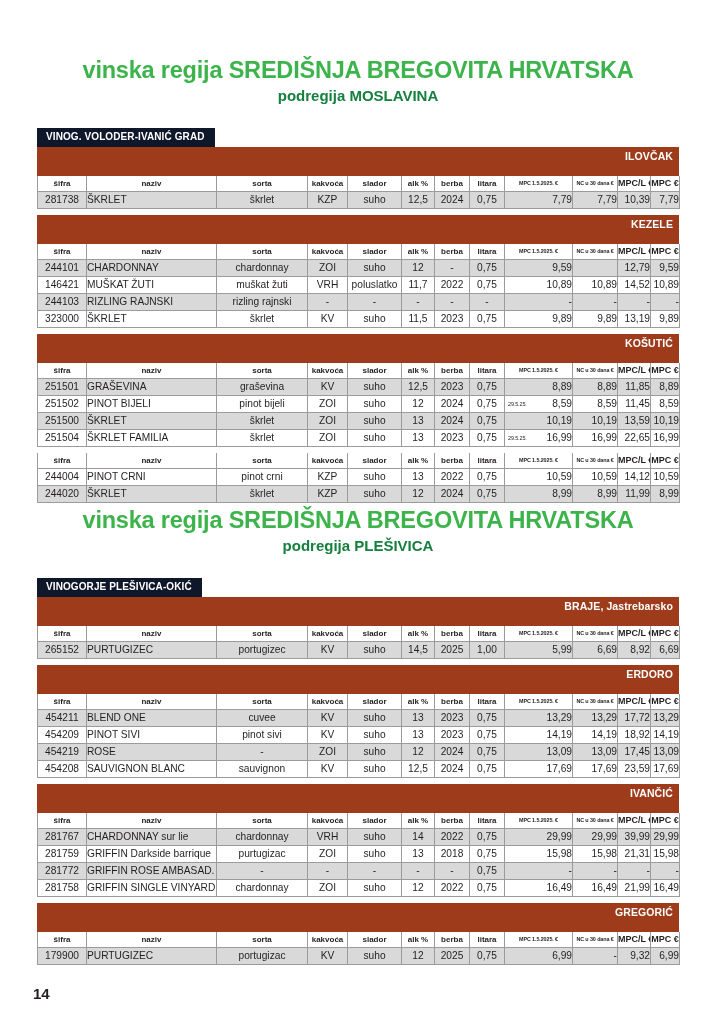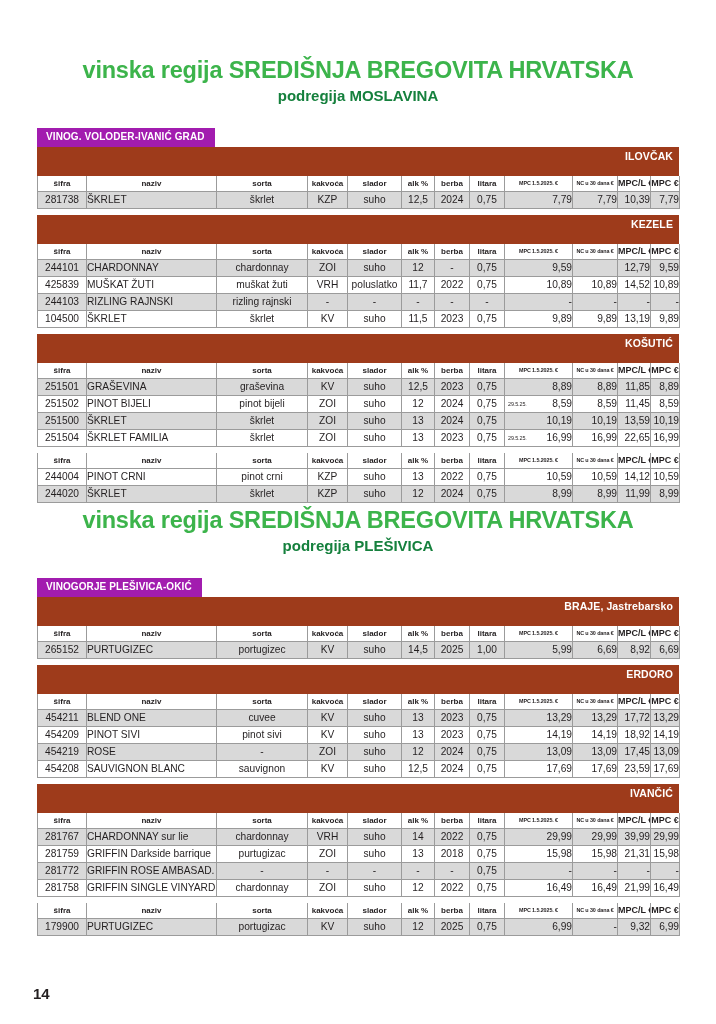--- a/index.html
+++ b/index.html
@@ -32,21 +32,21 @@
     font-weight: bold;
     font-size: 15px;
     line-height: 1.15;
     margin-top: 3px;
     white-space: nowrap;
   }
 
   
   .vinogorje-tab {
     display: inline-block;
-    background: #a21caf;
+    background: #0f172a;
     color: #ffffff;
     font-weight: bold;
     font-size: 10px;
     letter-spacing: 0.1px;
     padding: 4px 10px 4px 9px;
     line-height: 1.05;
   }
 
   
   .producer-bar {
@@ -250,21 +250,21 @@
               <td class="c-mid">suho</td>
               <td class="c-mid">12</td>
               <td class="c-mid">-</td>
               <td class="c-mid">0,75</td>
               <td class="c-num">9,59</td>
               <td class="c-num"></td>
               <td class="c-num">12,79</td>
               <td class="c-num">9,59</td>
             </tr>
             <tr>
-              <td class="c-sifra">425839</td>
+              <td class="c-sifra">146421</td>
               <td class="c-naziv">MUŠKAT ŽUTI</td>
               <td class="c-sorta">muškat žuti</td>
               <td class="c-mid">VRH</td>
               <td class="c-mid">poluslatko</td>
               <td class="c-mid">11,7</td>
               <td class="c-mid">2022</td>
               <td class="c-mid">0,75</td>
               <td class="c-num">10,89</td>
               <td class="c-num">10,89</td>
               <td class="c-num">14,52</td>
@@ -278,21 +278,21 @@
               <td class="c-mid">-</td>
               <td class="c-mid">-</td>
               <td class="c-mid">-</td>
               <td class="c-mid">-</td>
               <td class="c-num">-</td>
               <td class="c-num">-</td>
               <td class="c-num">-</td>
               <td class="c-num">-</td>
             </tr>
             <tr>
-              <td class="c-sifra">104500</td>
+              <td class="c-sifra">323000</td>
               <td class="c-naziv">ŠKRLET</td>
               <td class="c-sorta">škrlet</td>
               <td class="c-mid">KV</td>
               <td class="c-mid">suho</td>
               <td class="c-mid">11,5</td>
               <td class="c-mid">2023</td>
               <td class="c-mid">0,75</td>
               <td class="c-num">9,89</td>
               <td class="c-num">9,89</td>
               <td class="c-num">13,19</td>
@@ -722,20 +722,21 @@
               <td class="c-num">16,49</td>
             </tr>
           </tbody>
       </table>
     </div>
 
     <div class="gap-sm"></div>
 
     
     <div class="table-wrap">
+      <div class="producer-bar">GREGORIĆ</div>
       <table class="wine">
         <colgroup>
             <col class="w-sifra">
             <col class="w-naziv">
             <col class="w-sorta">
             <col class="w-kak">
             <col class="w-sla">
             <col class="w-alk">
             <col class="w-ber">
             <col class="w-lit">

